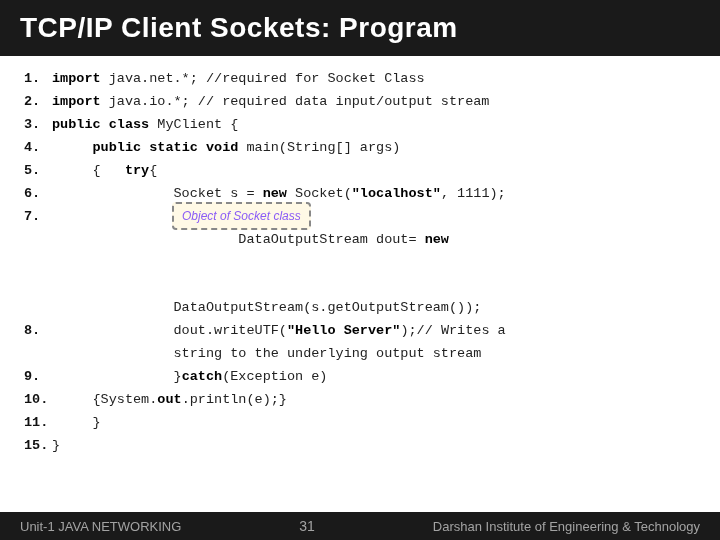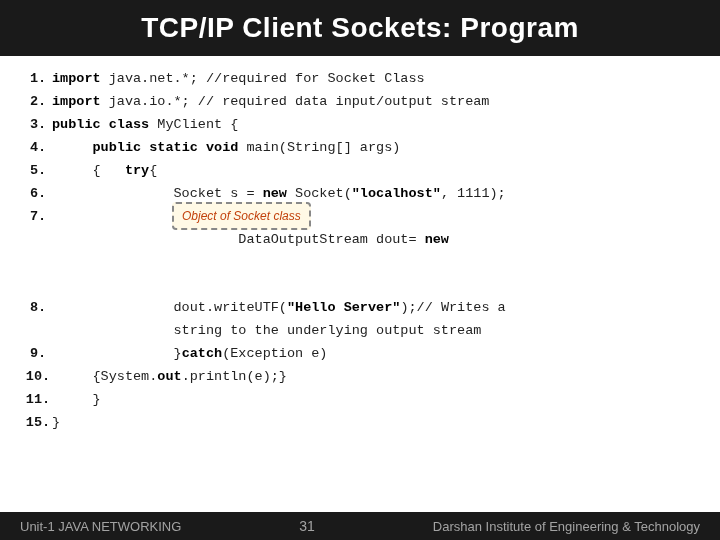--- a/index.html
+++ b/index.html
@@ -12,21 +12,20 @@
       overflow: hidden;
       position: relative;
     }
 
     .slide-container {
       width: 720px;
       height: 540px;
       display: flex;
       flex-direction: column;
       background: #ffffff;
-      text-align: center;
     }
 
     .title-bar {
       background: #1a1a1a;
       color: #ffffff;
       padding: 12px 20px;
       font-size: 28px;
       font-weight: bold;
       letter-spacing: 0.5px;
     }
@@ -72,21 +71,21 @@
     .annotation-bubble {
       position: absolute;
       top: -4px;
       left: 120px;
       background: #fff9e6;
       border: 2px dashed #888;
       border-radius: 4px;
       padding: 2px 8px;
       font-size: 12px;
       font-style: italic;
-      color: #c2410c;
+      color: #8b5cf6;
       white-space: nowrap;
       font-family: Arial, sans-serif;
       z-index: 10;
     }
 
     .footer {
       background: #1a1a1a;
       color: #a3a3a3;
       display: flex;
       justify-content: space-between;
@@ -141,20 +140,24 @@
       <span class="code-text">               Socket s = <span class="kw">new</span> Socket(<span class="str">"localhost"</span>, 1111);</span>
     </div>
 
     <div class="code-line" style="position:relative;">
       <span class="line-num">7.</span>
       <span class="code-text" style="position:relative;">
         <span>               DataOutputStream dout= <span class="kw">new</span> </span>
         <span class="annotation-bubble">Object of Socket class</span>
       </span>
     </div>
+    <div class="code-line">
+      <span class="line-num"></span>
+      <span class="code-text">               DataOutputStream(s.getOutputStream());</span>
+    </div>
 
     <div class="code-line">
       <span class="line-num">8.</span>
       <span class="code-text">               dout.writeUTF(<span class="str">"Hello Server"</span>);// Writes a</span>
     </div>
     <div class="code-line">
       <span class="line-num"></span>
       <span class="code-text">               string to the underlying output stream</span>
     </div>
 

